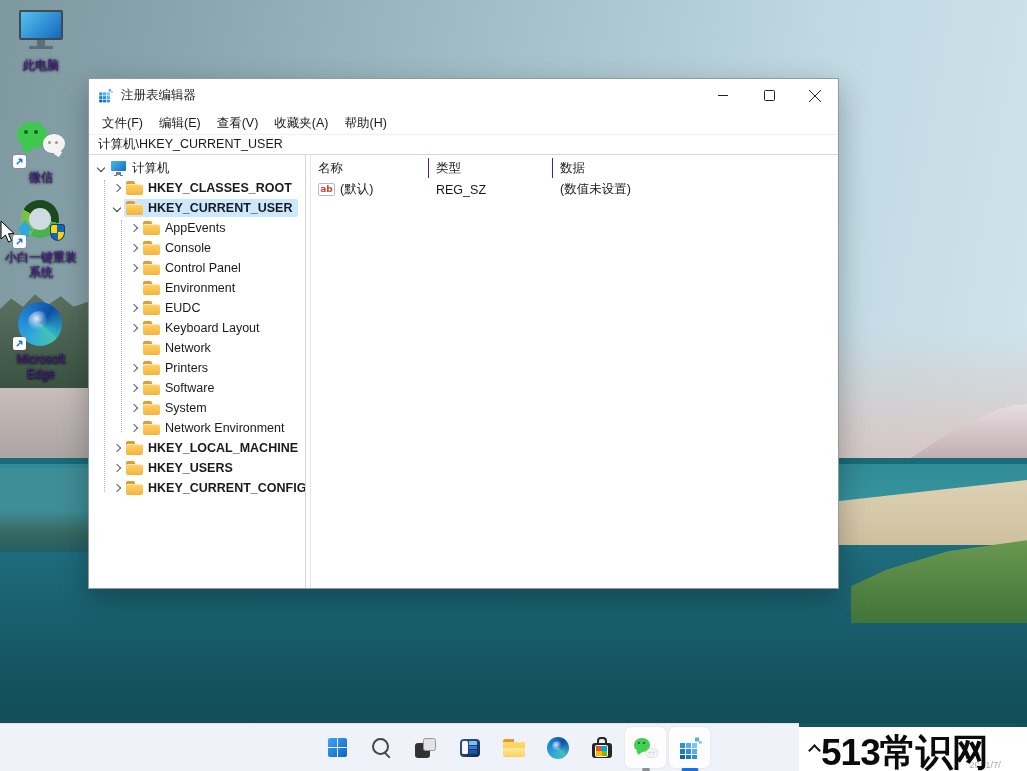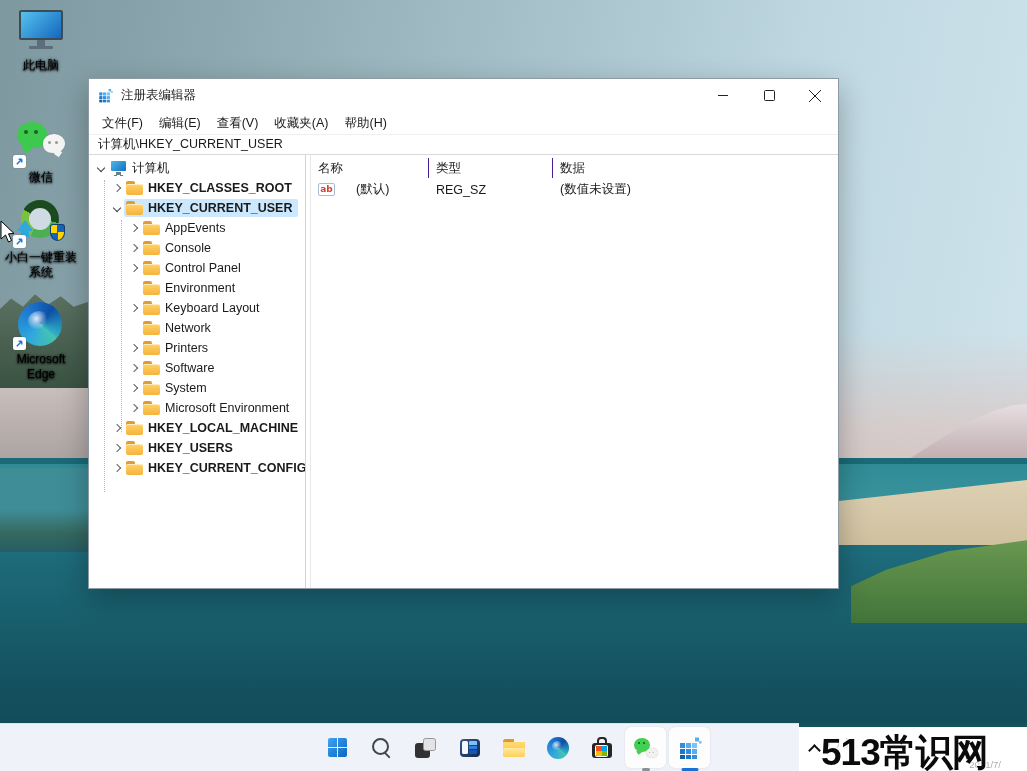--- a/index.html
+++ b/index.html
@@ -30,21 +30,21 @@
     background:linear-gradient(180deg,#1e6d7d,#14525f 60%,#104754); }
   .wp-greengrass { right:0; top:531px; width:176px; height:92px;
     background:linear-gradient(180deg,#6d9c52,#41743a);
     clip-path:polygon(0 60%,20% 42%,55% 22%,100% 10%,100% 100%,0 100%); }
   .wp-leftreflect { left:0; top:468px; width:92px; height:84px;
     background:linear-gradient(180deg,#3f8d97 0%,#3f8d97 50%,#35685e 78%,#265d66 100%); }
 
   
   .dicon { position:absolute; left:4px; width:74px; text-align:center; }
   .dicon .art { position:relative; width:52px; height:50px; margin:0 auto; }
-  .dlabel { margin-top:2px; font-size:12px; line-height:15px; color:#000000;
+  .dlabel { margin-top:2px; font-size:12px; line-height:15px; color:#4c1d95;
     text-shadow:0 1px 2px rgba(0,0,0,.95), 0 0 3px rgba(0,0,0,.8); }
   .shortcut { position:absolute; left:-2px; bottom:0; width:13px; height:13px; background:#fff;
     border-radius:2px; box-shadow:0 0 1px rgba(0,0,0,.5); display:flex; align-items:center; justify-content:center; }
   
   .pc-screen { position:absolute; left:4px; top:4px; width:44px; height:30px; border-radius:2px;
     background:linear-gradient(135deg,#56c2ee,#1467bd); border:2px solid #3c4c57; }
   .pc-stand { position:absolute; left:22px; top:34px; width:8px; height:6px; background:#5b6e79; }
   .pc-base { position:absolute; left:14px; top:40px; width:24px; height:3px; background:#5b6e79; border-radius:1px; }
   
   .wc-b1 { position:absolute; left:2px; top:4px; width:30px; height:26px; background:#3cc94e;
@@ -119,21 +119,21 @@
   .comp { width:17px; height:14px; position:relative; flex:none; margin:0 5px 0 2px; }
   .comp::before { content:""; position:absolute; left:1px; top:0; width:15px; height:10px; border-radius:1px;
     background:linear-gradient(135deg,#4db7e8,#1270c4); }
   .comp::after { content:""; position:absolute; left:6px; bottom:0; width:5px; height:3px; background:#6a7f8a;
     box-shadow:-3px 2px 0 -1px #6a7f8a, 3px 2px 0 -1px #6a7f8a; }
   .list { flex:1; padding-top:2px; position:relative; }
   .lhead { display:flex; height:22px; align-items:center; color:#222; }
   .lh { padding-left:7px; border-right:1px solid #4c1d95; height:20px; display:flex; align-items:center; }
   .lh.c1 { width:118px; } .lh.c2 { width:124px; } .lh.c3 { flex:1; border-right:none; }
   .lrow { display:flex; height:21px; align-items:center; }
-  .lc { padding-left:7px; display:flex; align-items:center;gap:16px; }
+  .lc { padding-left:7px; display:flex; align-items:center; }
   .lc.c1 { width:118px; } .lc.c2 { width:124px; } .lc.c3 { flex:1; }
   .abico { width:17px; height:13px; border:1px solid #a8bdd2; background:#fff; color:#cf4433;
     font:bold 9px/11px "DejaVu Sans",sans-serif; text-align:center; border-radius:2px; flex:none; margin-right:5px; }
 
   
   #taskbar { position:absolute; left:0; right:0; bottom:0; height:48px; background:#eff3f9;
     border-top:1px solid rgba(0,0,0,.07); display:flex; align-items:center; justify-content:center; }
   .tbtn { width:41px; height:41px; display:flex; align-items:center; justify-content:center;
     border-radius:6px; position:relative; margin:0 1.5px; }
   .tbtn.tile { background:#fdfdfd; box-shadow:0 0 2px rgba(0,0,0,.12); }
@@ -356,20 +356,27 @@
           <span class="chev none"></span>
           <span class="tsel">
               <span class="fold"></span>
               <span>Environment</span>
             </span>
         </div>
         <div class="trow lvl2">
           <span class="chev right"></span>
           <span class="tsel">
               <span class="fold"></span>
+              <span>EUDC</span>
+            </span>
+        </div>
+        <div class="trow lvl2">
+          <span class="chev right"></span>
+          <span class="tsel">
+              <span class="fold"></span>
               <span>Keyboard Layout</span>
             </span>
         </div>
         <div class="trow lvl2">
           <span class="chev none"></span>
           <span class="tsel">
               <span class="fold"></span>
               <span>Network</span>
             </span>
         </div>
@@ -391,21 +398,21 @@
           <span class="chev right"></span>
           <span class="tsel">
               <span class="fold"></span>
               <span>System</span>
             </span>
         </div>
         <div class="trow lvl2">
           <span class="chev right"></span>
           <span class="tsel">
               <span class="fold"></span>
-              <span>Microsoft Environment</span>
+              <span>Network Environment</span>
             </span>
         </div>
         <div class="trow lvl1">
           <span class="chev right"></span>
           <span class="tsel">
               <span class="fold"></span>
               <span>HKEY_LOCAL_MACHINE</span>
             </span>
         </div>
         <div class="trow lvl1">

